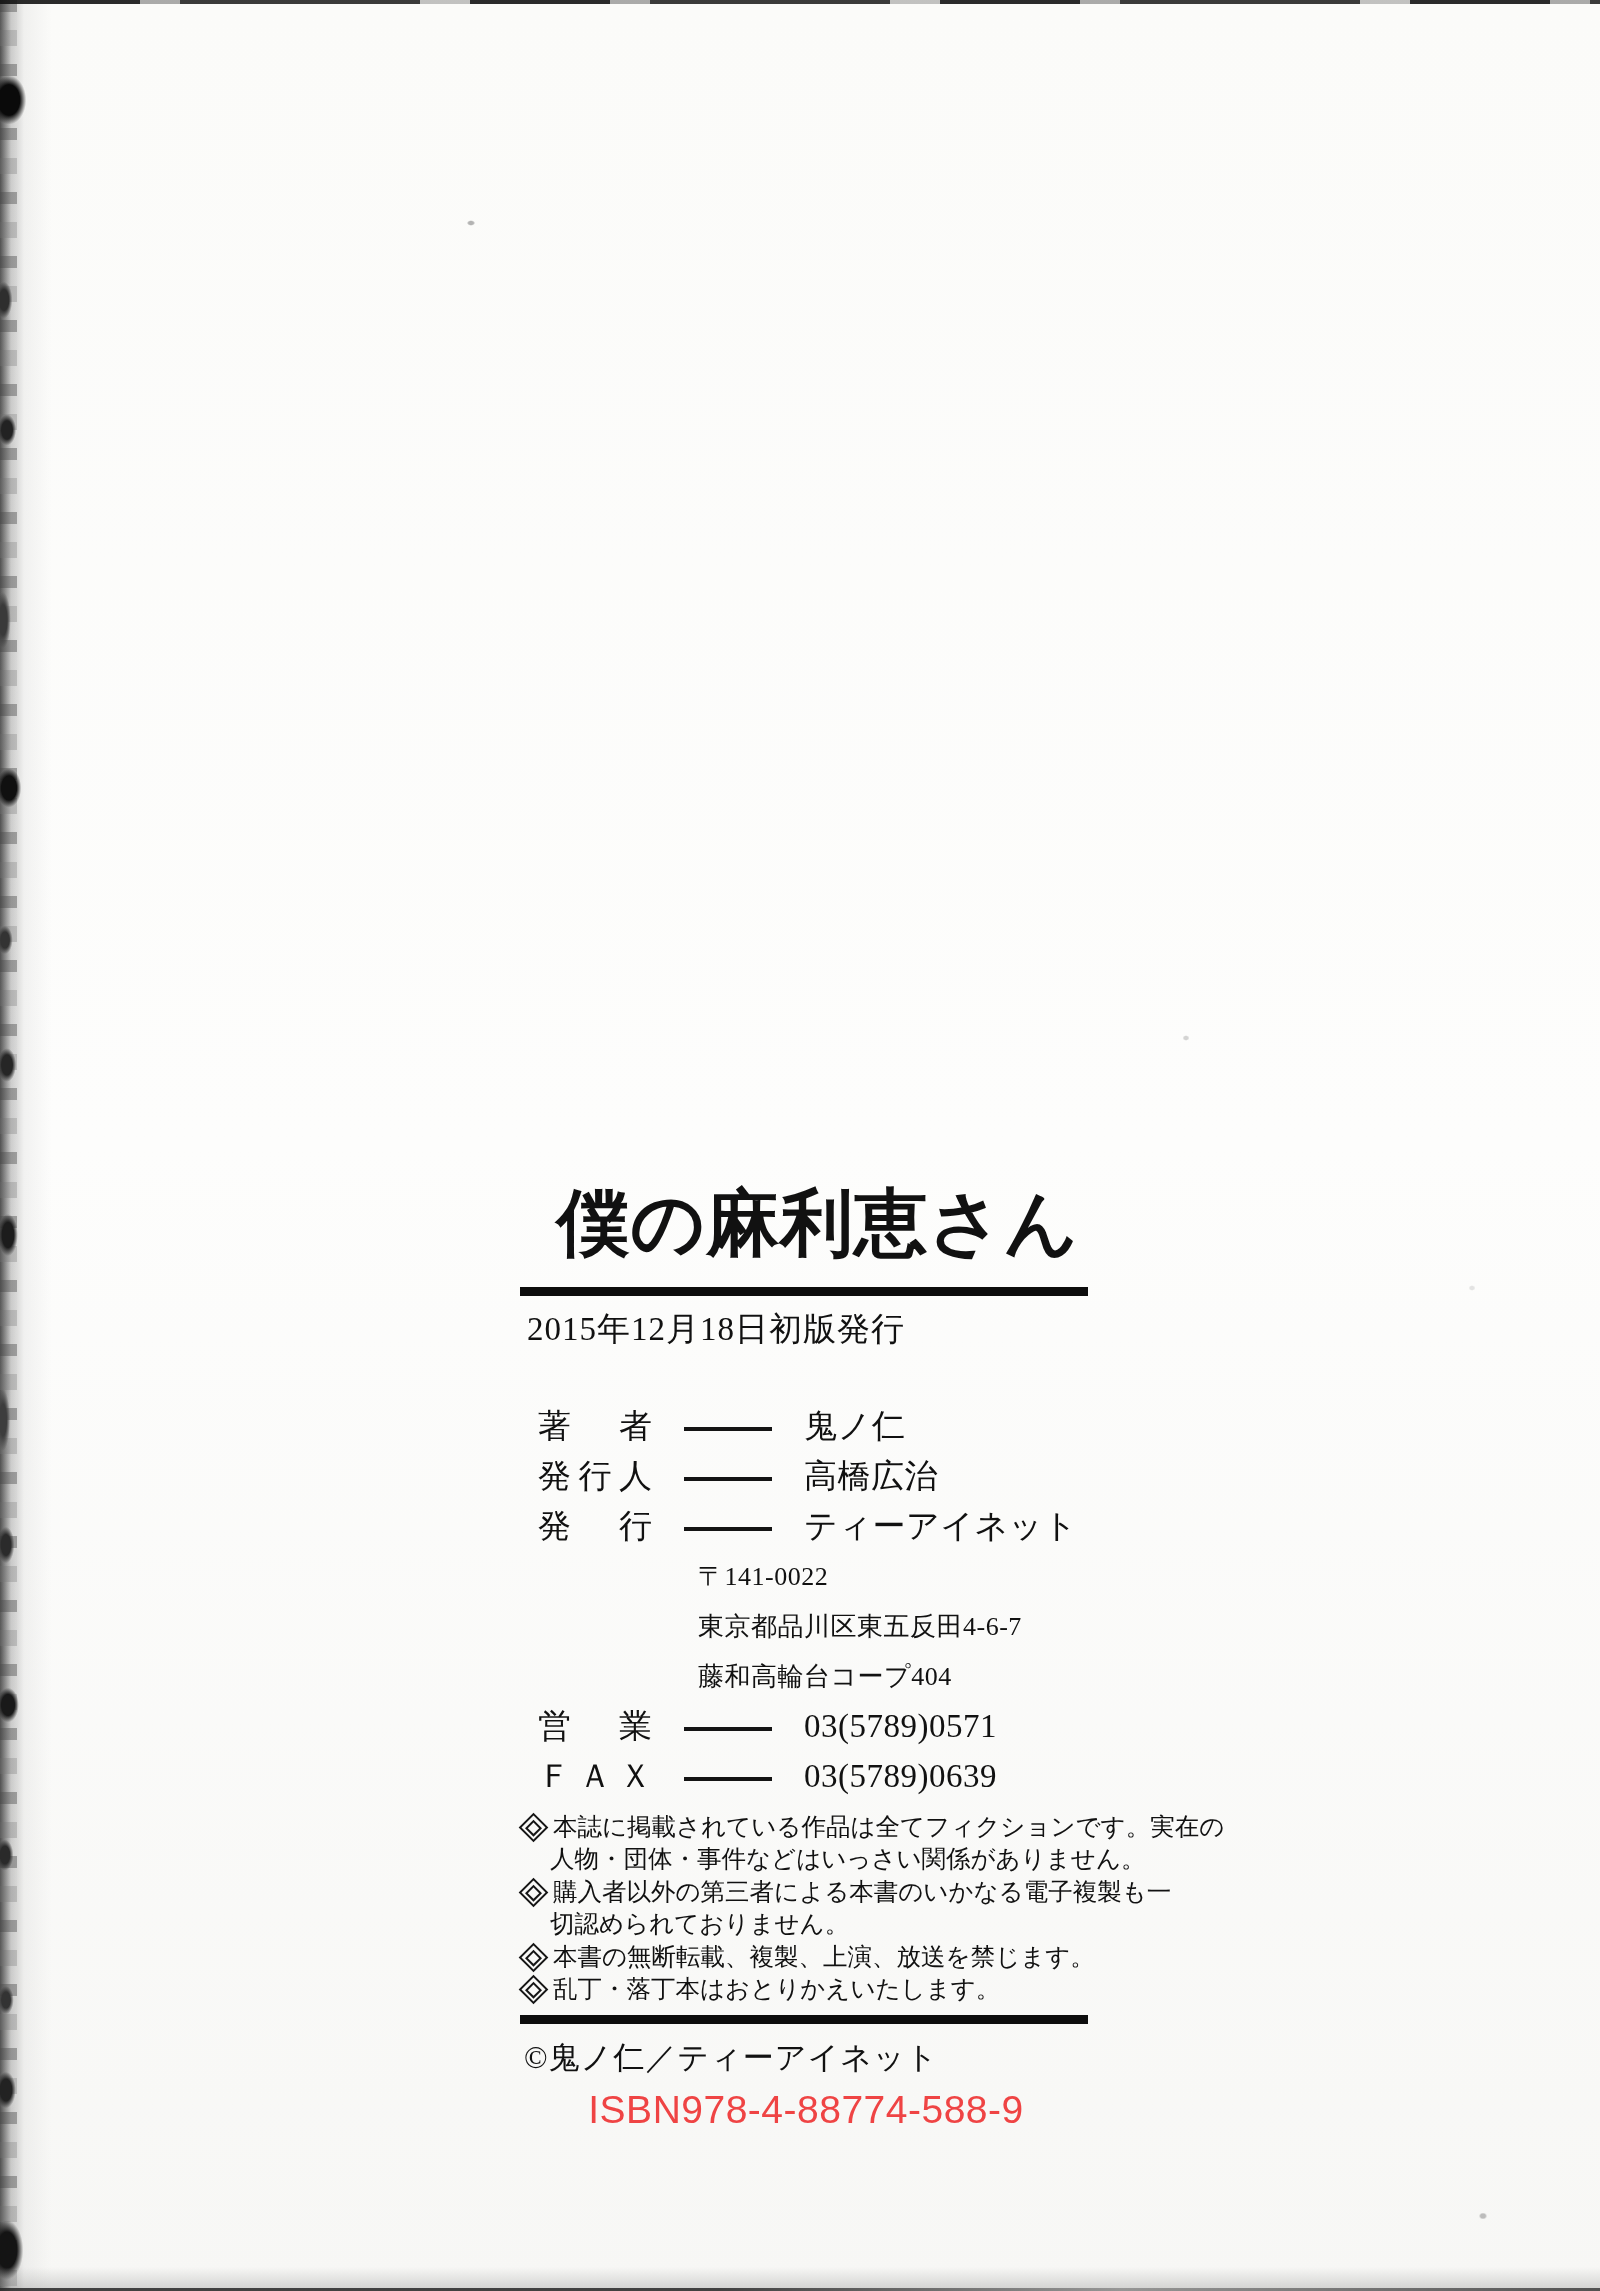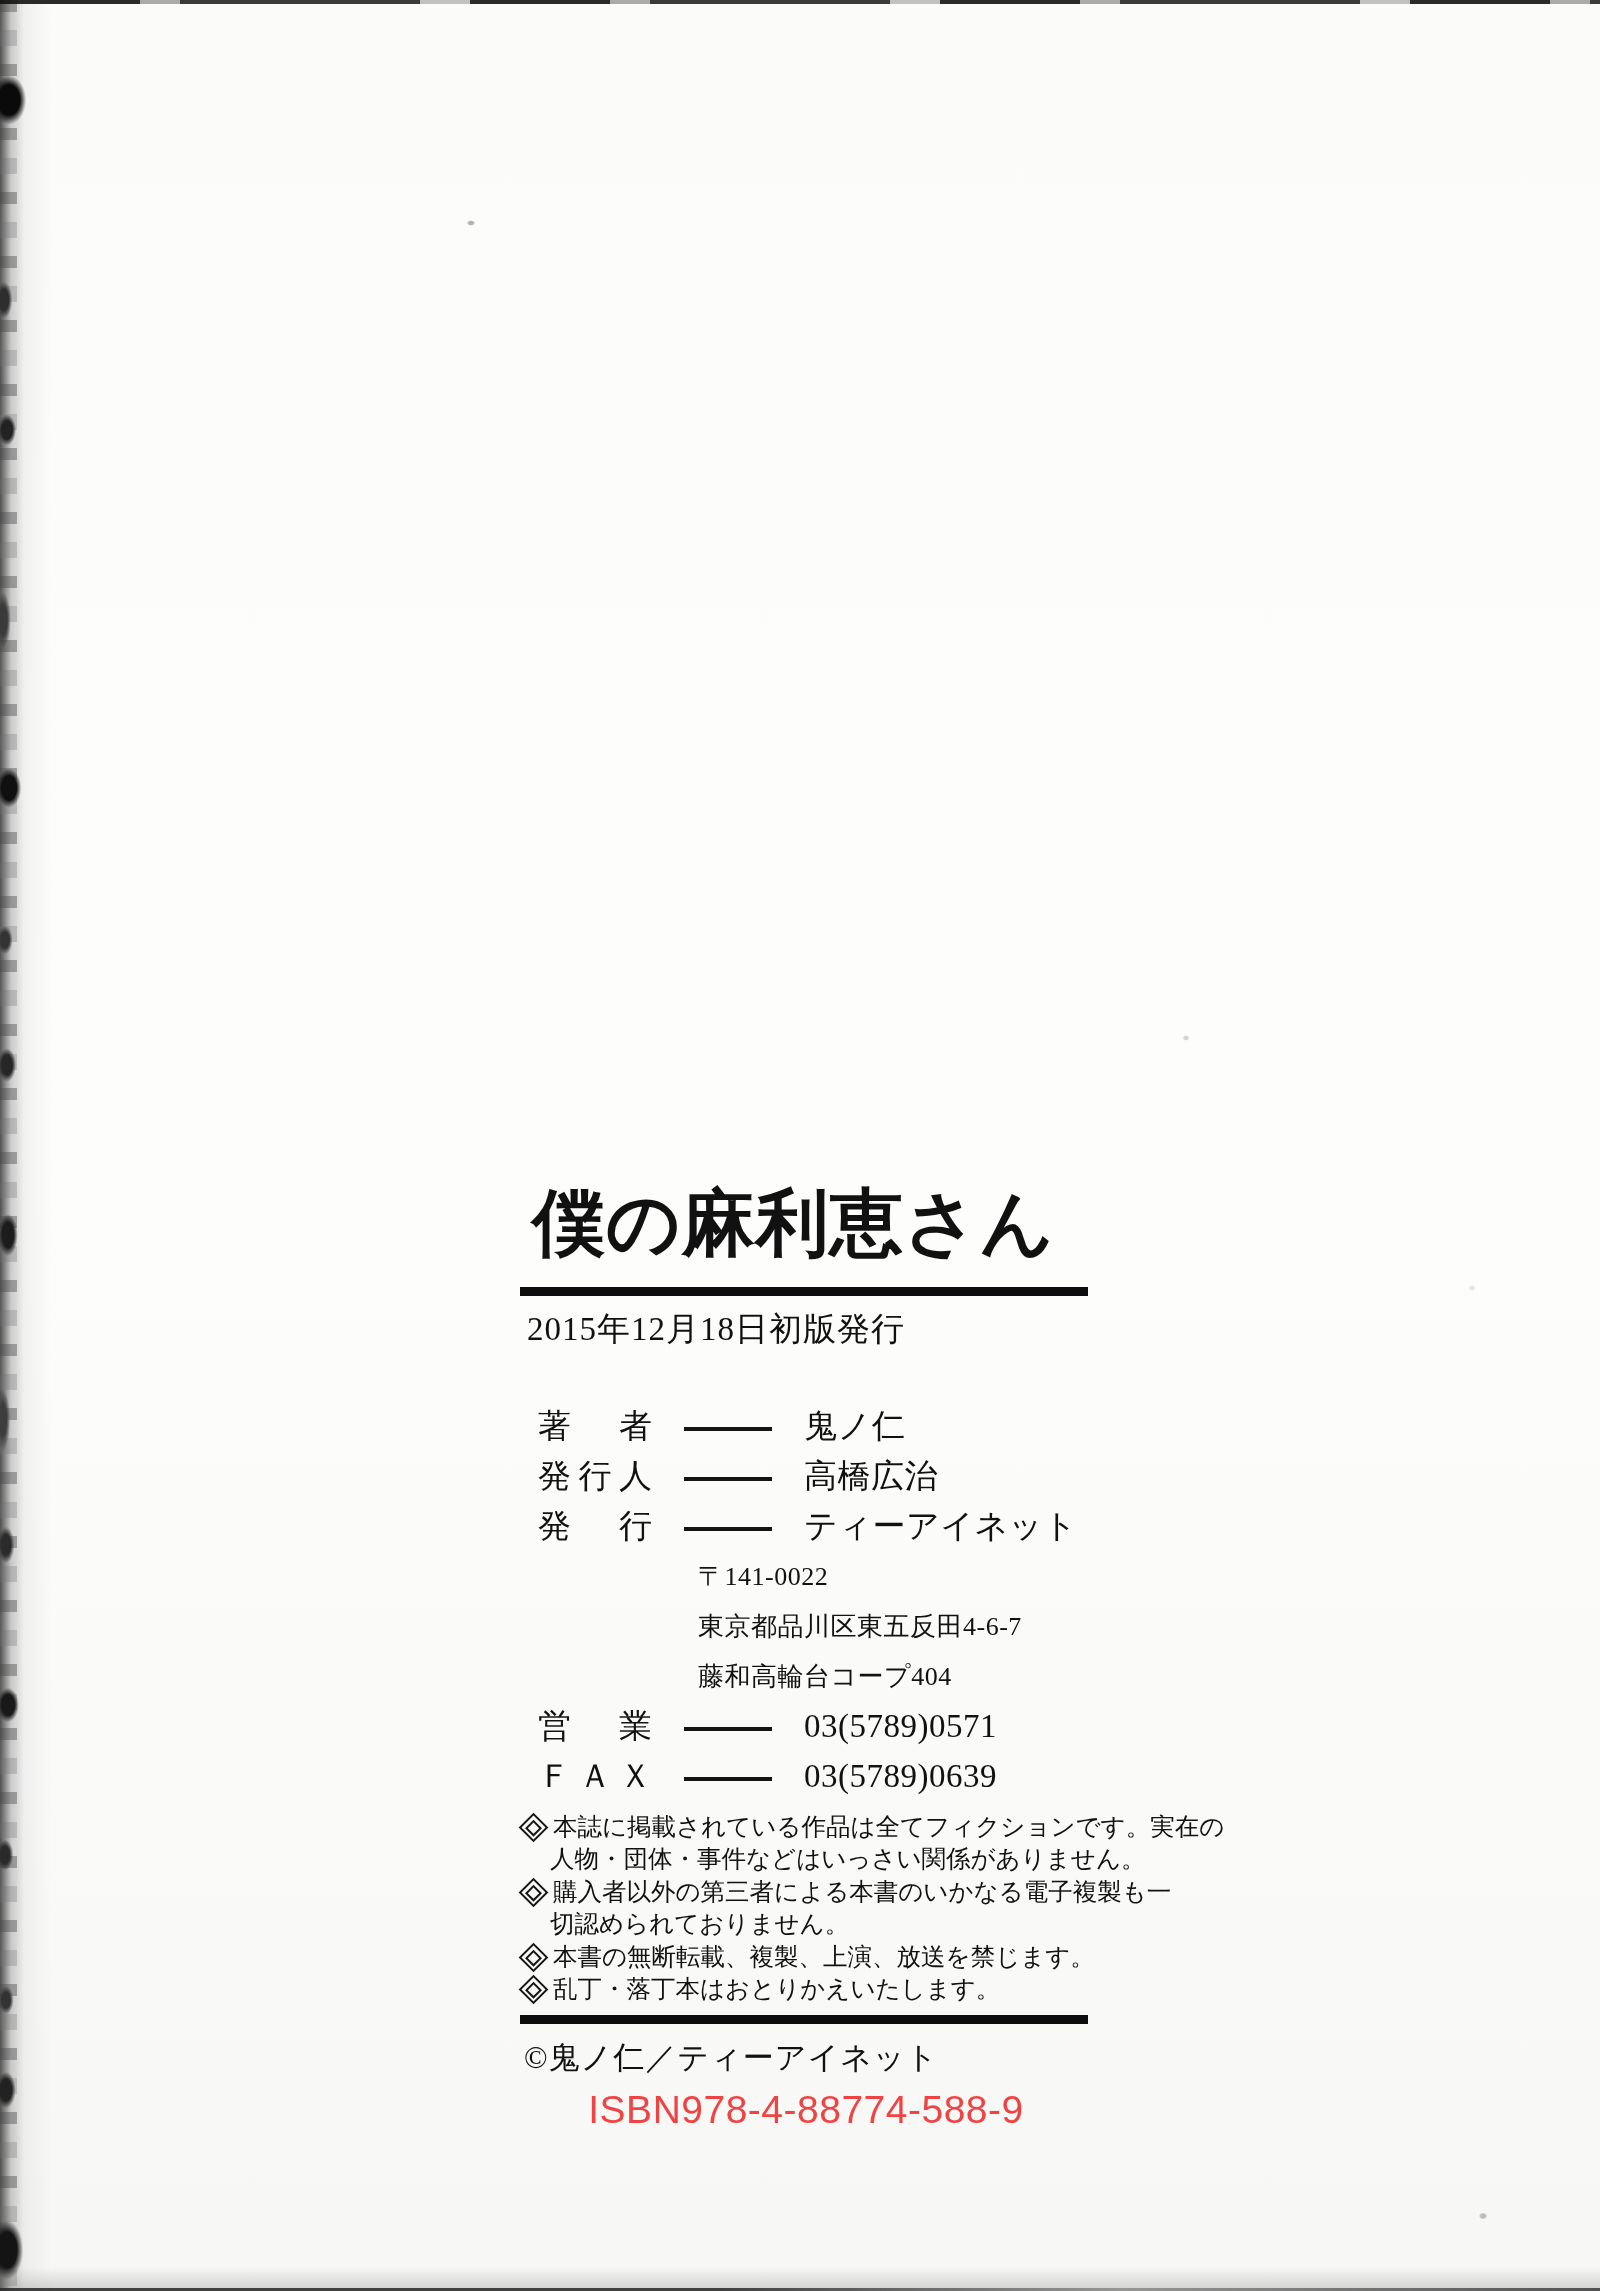--- a/index.html
+++ b/index.html
@@ -52,21 +52,21 @@
     background:linear-gradient(to bottom, rgba(0,0,0,0), rgba(150,150,150,.22) 55%, rgba(135,135,135,.35));
   }
   .scan-bottom-line{
     position:absolute;bottom:0;left:0;width:100%;height:3px;
     background:linear-gradient(to right, rgba(40,40,40,.85) 0 45%, rgba(90,90,90,.5) 70%, rgba(50,50,50,.8));
   }
   
   .colophon{position:absolute;left:520px;top:1186px;width:572px;}
   .book-title{
     font-size:73px;font-weight:700;line-height:1.04;letter-spacing:1px;
-    margin-left:12px;white-space:nowrap;
+    margin-left:24px;white-space:nowrap;text-align:center;
   }
   .rule{height:9px;background:#0d0d0d;width:568px;}
   .rule-title{margin-top:25px;}
   .edition-date{font-size:33px;margin:11px 0 0 7px;letter-spacing:1px;}
   .rows{margin-top:50px;}
   .row{display:flex;align-items:center;height:50px;font-size:33px;gap:30px;}
   .row .label{
     display:inline-block;width:114px;margin-left:18px;
     text-align:justify;text-align-last:justify;white-space:nowrap;flex:0 0 auto;
   }

